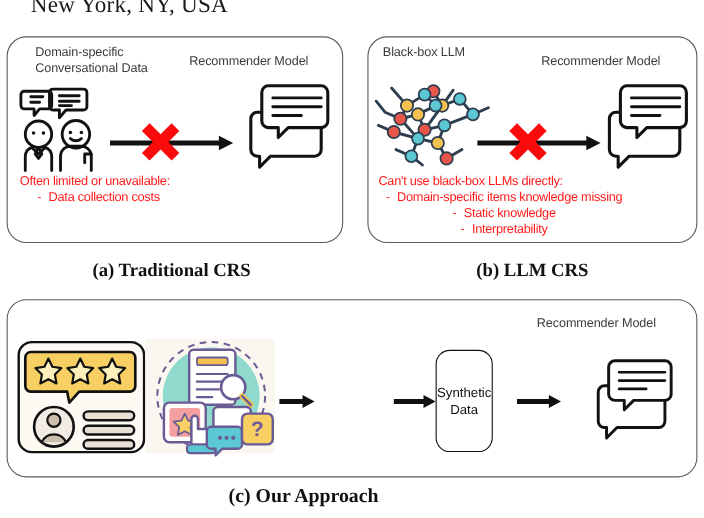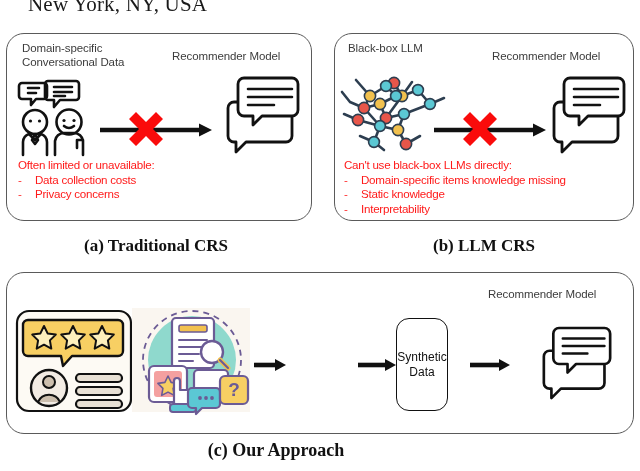--- a/index.html
+++ b/index.html
@@ -52,21 +52,21 @@
   
   .redblock{
     position:absolute;
     color:#ff1a1a;
     font-size:11.6px;
     line-height:14.6px;
     letter-spacing:-.25px;
     white-space:nowrap;
   }
   .redblock .head{display:block;}
-  .redblock .bullet{display:block;}
+  .redblock .bullet{display:block;text-align:center;}
   .redblock .bullet .dash{display:inline-block;width:17px;color:#ff3333;}
 
   
   .caption{
     position:absolute;
     font-family:"Liberation Serif", serif;
     font-weight:bold;
     font-size:17px;color:#111;
     white-space:nowrap;
   }
@@ -94,21 +94,21 @@
 </style>
 </head>
 <body>
 
 <div class="page">
 
   <div class="venue">New York, NY, USA</div>
 
   <div class="panel" id="panel-a"></div>
 
-  <div class="panel-label" style="left:22px;top:42px;">Domain-specific
+  <div class="panel-label" style="left:32px;top:42px;">Domain-specific
 Conversational Data</div>
   <div class="rec-label" style="left:172px;top:50px;">Recommender Model</div>
 
   <div class="abs" style="left:14px;top:78px;">
     <svg width="96" height="78" viewBox="0 0 96 78">
       <g fill="none" stroke="#111" stroke-width="2.6" stroke-linejoin="round" stroke-linecap="round">
         <path d="M8 5 h22 a3 3 0 0 1 3 3 v10 a3 3 0 0 1 -3 3 h-8 l-5 6 v-6 h-9 a3 3 0 0 1 -3 -3 v-10 a3 3 0 0 1 3 -3 z"></path>
         <path d="M14 10 h11 M14 15 h8"></path>
         <path d="M34 3 h28 a3 3 0 0 1 3 3 v13 a3 3 0 0 1 -3 3 h-16 l-6 7 v-7 h-6 a3 3 0 0 1 -3 -3 v-13 a3 3 0 0 1 3 -3 z"></path>
         <path d="M40 9 h18 M40 14 h18 M40 18 h11"></path>
@@ -147,21 +147,20 @@
         <path d="M6 30 a6 6 0 0 1 6 -6 h52 a6 6 0 0 1 6 6 v28 a6 6 0 0 1 -6 6 h-40 l-10 10 v-10 h-2 a6 6 0 0 1 -6 -6 z"></path>
         <path d="M16 6 a6 6 0 0 1 6 -6 h48 a6 6 0 0 1 6 6 v26 a6 6 0 0 1 -6 6 h-30 l-9 9 v-9 h-9 a6 6 0 0 1 -6 -6 z"></path>
         <path d="M26 11 h44 M26 19 h44 M26 27 h26" stroke-width="2.6"></path>
       </g>
     </svg>
   </div>
 
   <div class="redblock" style="left:18px;top:158px;">
     <span class="head">Often limited or unavailable:</span>
     <span class="bullet"><span class="dash">-</span><span>Data collection costs</span></span>
-    <span class="bullet"><span class="dash">-</span><span>Privacy concerns</span></span>
   </div>
 
   <div class="panel" id="panel-b"></div>
 
   <div class="panel-label" style="left:348px;top:42px;">Black-box LLM</div>
   <div class="rec-label" style="left:492px;top:50px;">Recommender Model</div>
 
   <div class="abs" style="left:340px;top:74px;">
     <svg width="112" height="80" viewBox="0 0 112 80">
       <g stroke="#2d3e50" stroke-width="2.6" stroke-linecap="round" fill="none">

